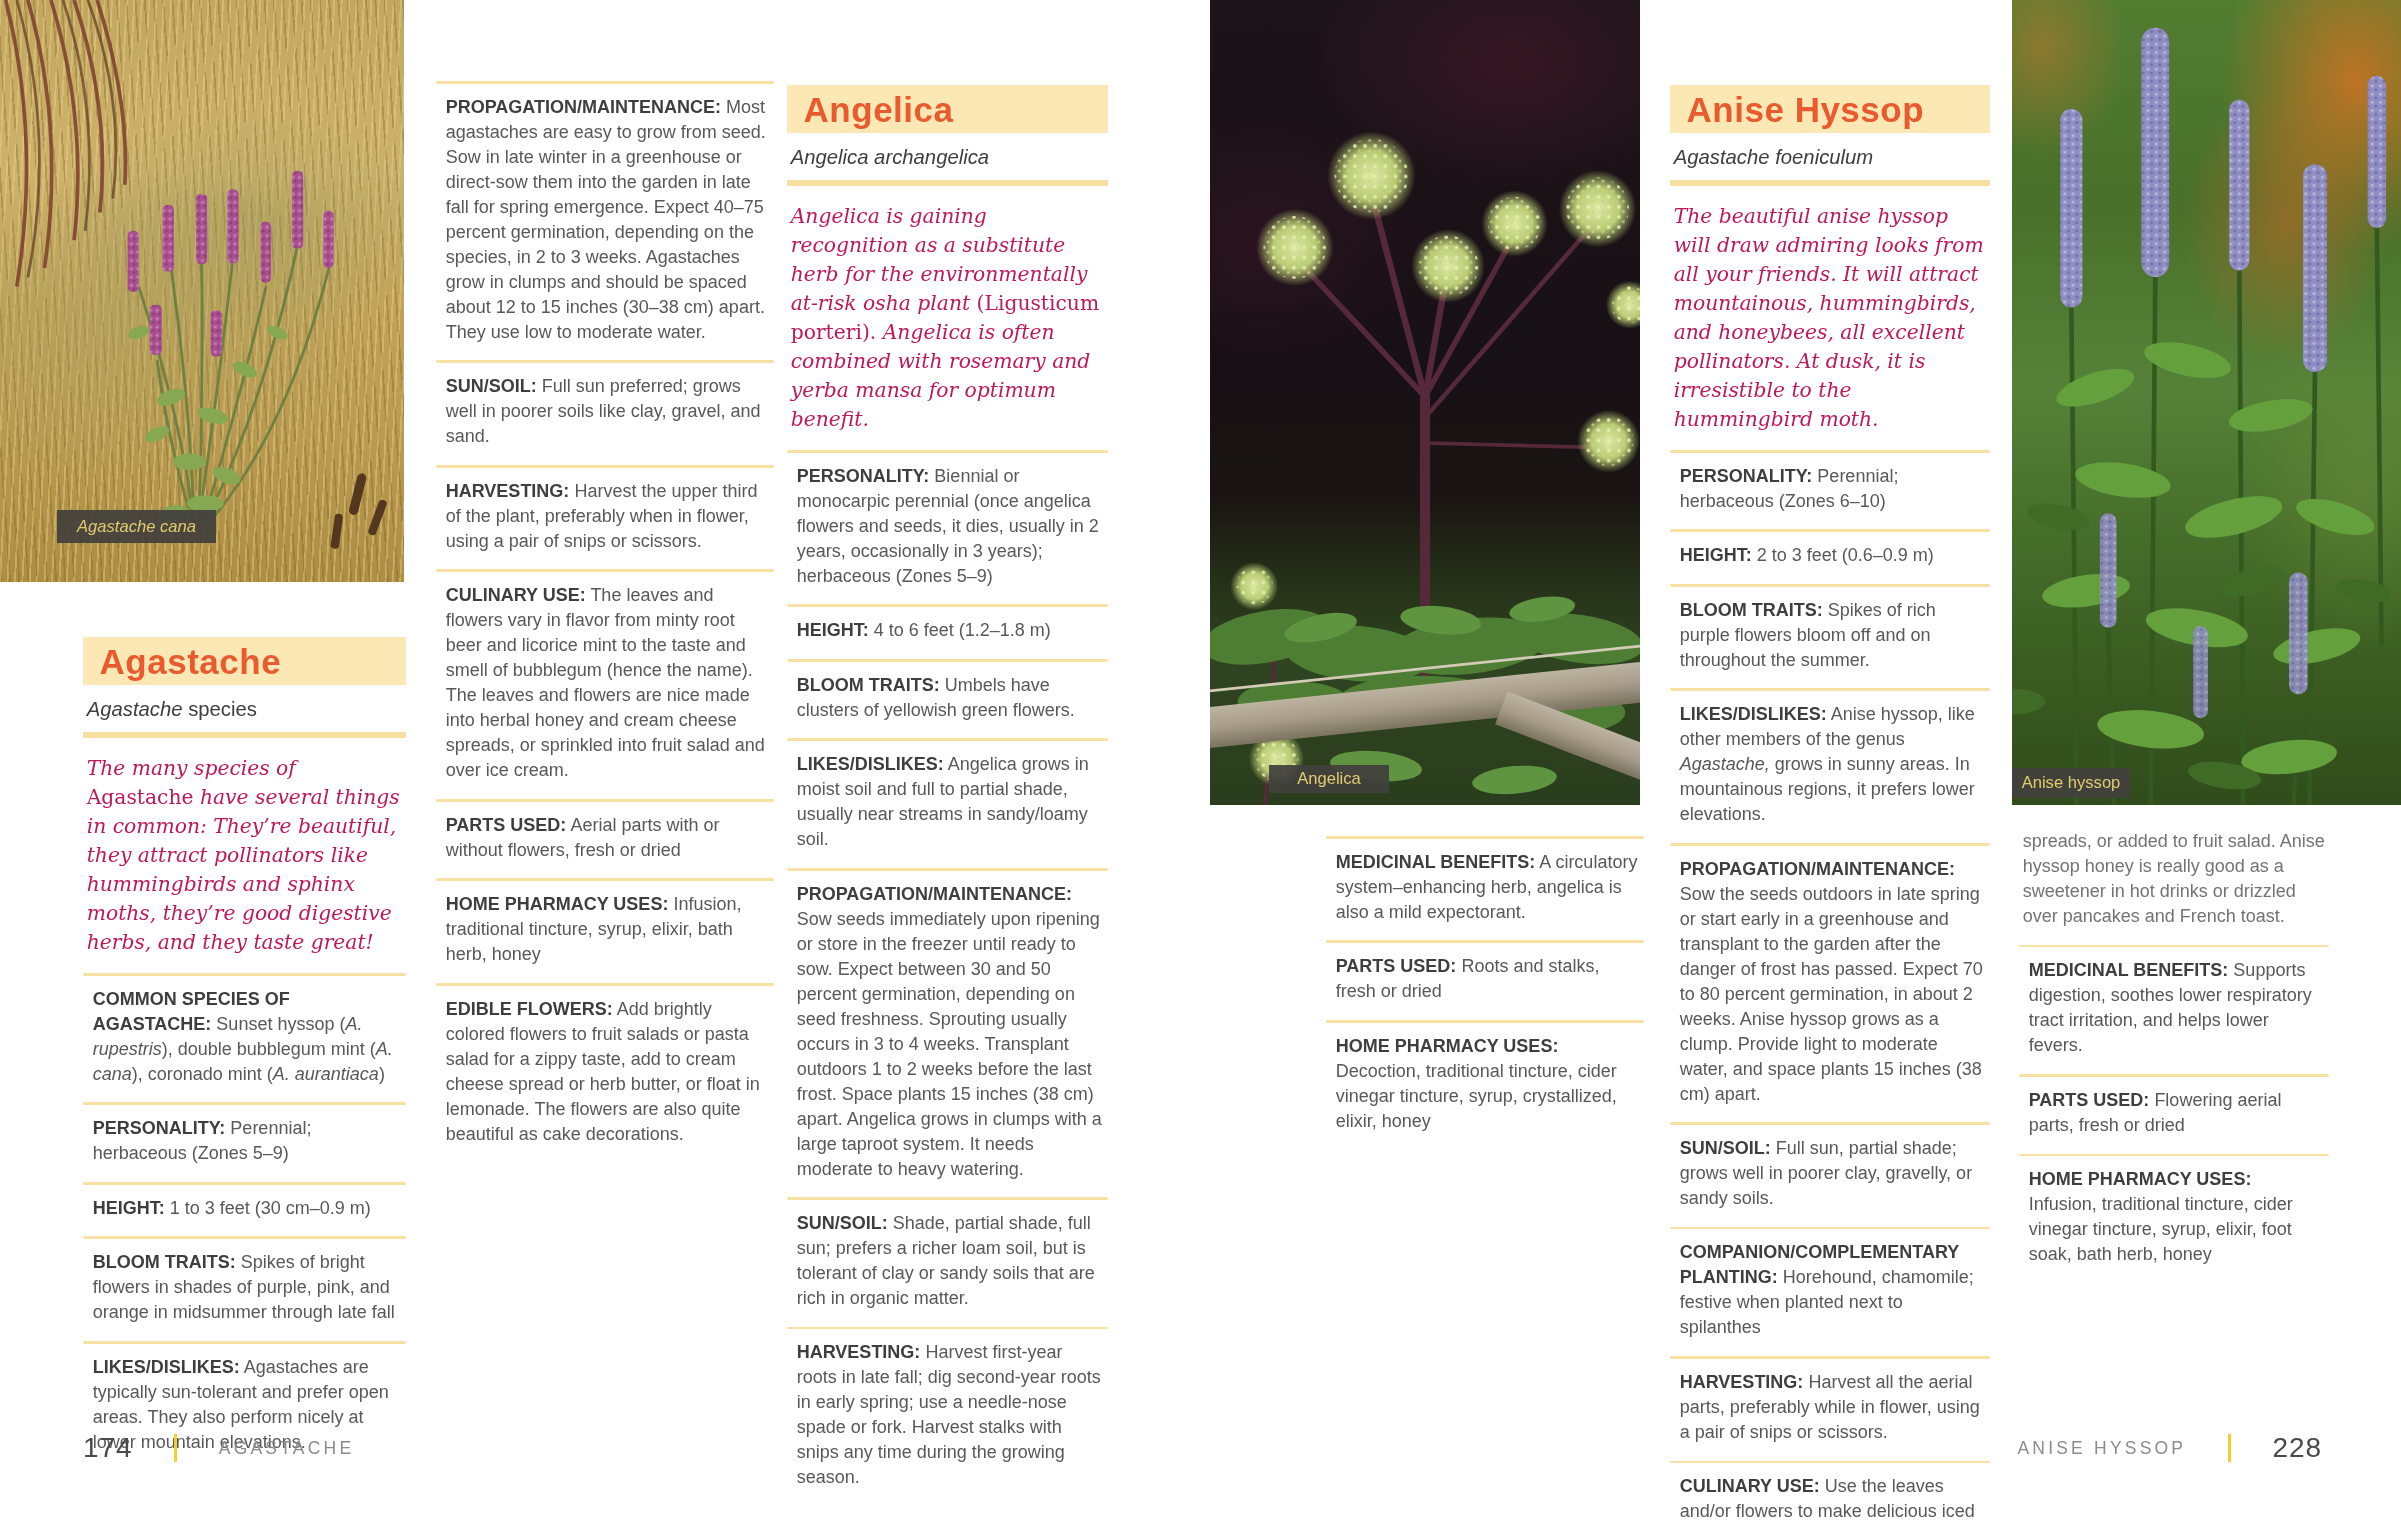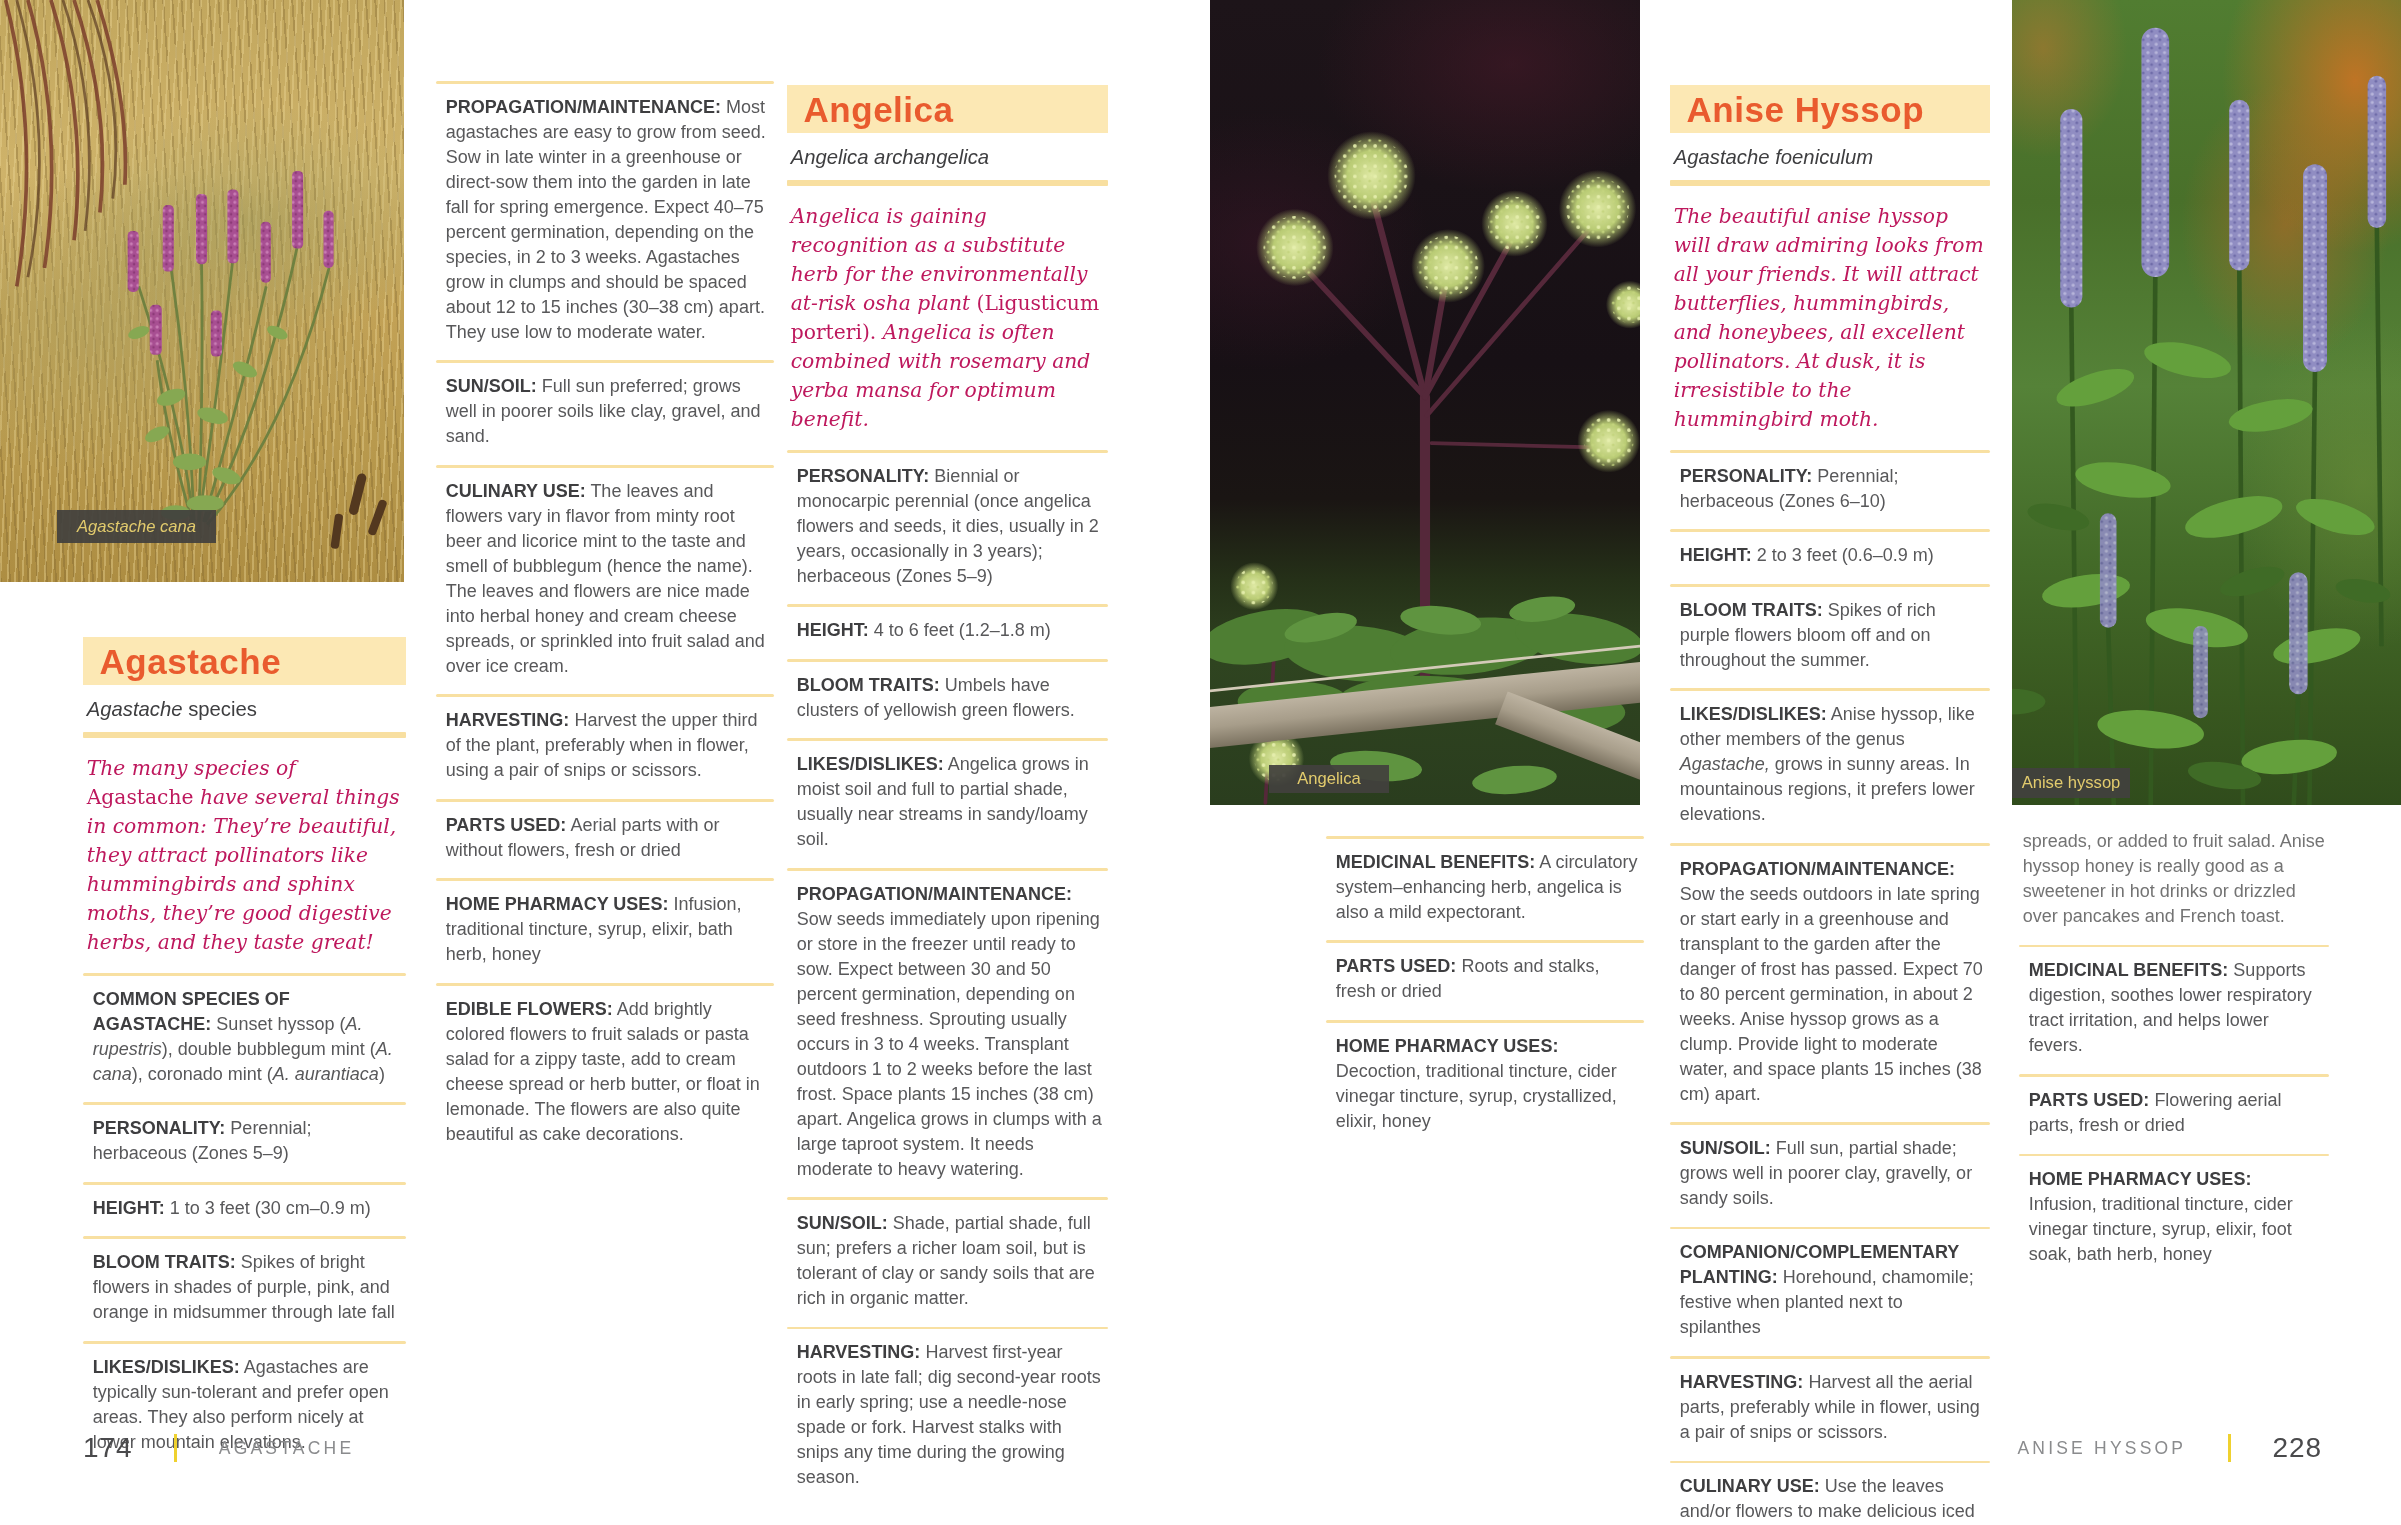--- a/index.html
+++ b/index.html
@@ -162,25 +162,25 @@
         <div class="sec">
           <div class="rule"></div>
           <p><span class="lbl">PROPAGATION/MAINTENANCE:</span> Most agastaches are easy to grow from seed. Sow in late winter in a greenhouse or direct-sow them into the garden in late fall for spring emergence. Expect 40–75 percent germination, depending on the species, in 2 to 3 weeks. Agastaches grow in clumps and should be spaced about 12 to 15 inches (30–38 cm) apart. They use low to moderate water.</p>
         </div>
         <div class="sec">
           <div class="rule"></div>
           <p><span class="lbl">SUN/SOIL:</span> Full sun preferred; grows well in poorer soils like clay, gravel, and sand.</p>
         </div>
         <div class="sec">
           <div class="rule"></div>
+          <p><span class="lbl">HARVESTING:</span> Harvest the upper third of the plant, preferably when in flower, using a pair of snips or scissors.</p>
+        </div>
+        <div class="sec">
+          <div class="rule"></div>
           <p><span class="lbl">CULINARY USE:</span> The leaves and flowers vary in flavor from minty root beer and licorice mint to the taste and smell of bubblegum (hence the name). The leaves and flowers are nice made into herbal honey and cream cheese spreads, or sprinkled into fruit salad and over ice cream.</p>
-        </div>
-        <div class="sec">
-          <div class="rule"></div>
-          <p><span class="lbl">HARVESTING:</span> Harvest the upper third of the plant, preferably when in flower, using a pair of snips or scissors.</p>
         </div>
         <div class="sec">
           <div class="rule"></div>
           <p><span class="lbl">PARTS USED:</span> Aerial parts with or without flowers, fresh or dried</p>
         </div>
         <div class="sec">
           <div class="rule"></div>
           <p><span class="lbl">HOME PHARMACY USES:</span> Infusion, traditional tincture, syrup, elixir, bath herb, honey</p>
         </div>
         <div class="sec">
@@ -320,21 +320,21 @@
         </div>
       </div>
   </section>
 
   <section class="col" style="left:1670px;top:85px;width:320px;">
     <div class="head-band">
       <span>Anise Hyssop</span>
     </div>
     <div class="species"><i>Agastache foeniculum</i></div>
     <div class="thickrule"></div>
-    <div class="intro">The beautiful anise hyssop will draw admiring looks from all your friends. It will attract butterflies, hummingbirds, and honeybees, all excellent pollinators. At dusk, it is irresistible to the hummingbird moth.</div>
+    <div class="intro">The beautiful anise hyssop will draw admiring looks from all your friends. It will attract mountainous, hummingbirds, and honeybees, all excellent pollinators. At dusk, it is irresistible to the hummingbird moth.</div>
     <div>
         <div class="sec">
           <div class="rule"></div>
           <p><span class="lbl">PERSONALITY:</span> Perennial; herbaceous (Zones 6–10)</p>
         </div>
         <div class="sec">
           <div class="rule"></div>
           <p><span class="lbl">HEIGHT:</span> 2 to 3 feet (0.6–0.9 m)</p>
         </div>
         <div class="sec">

